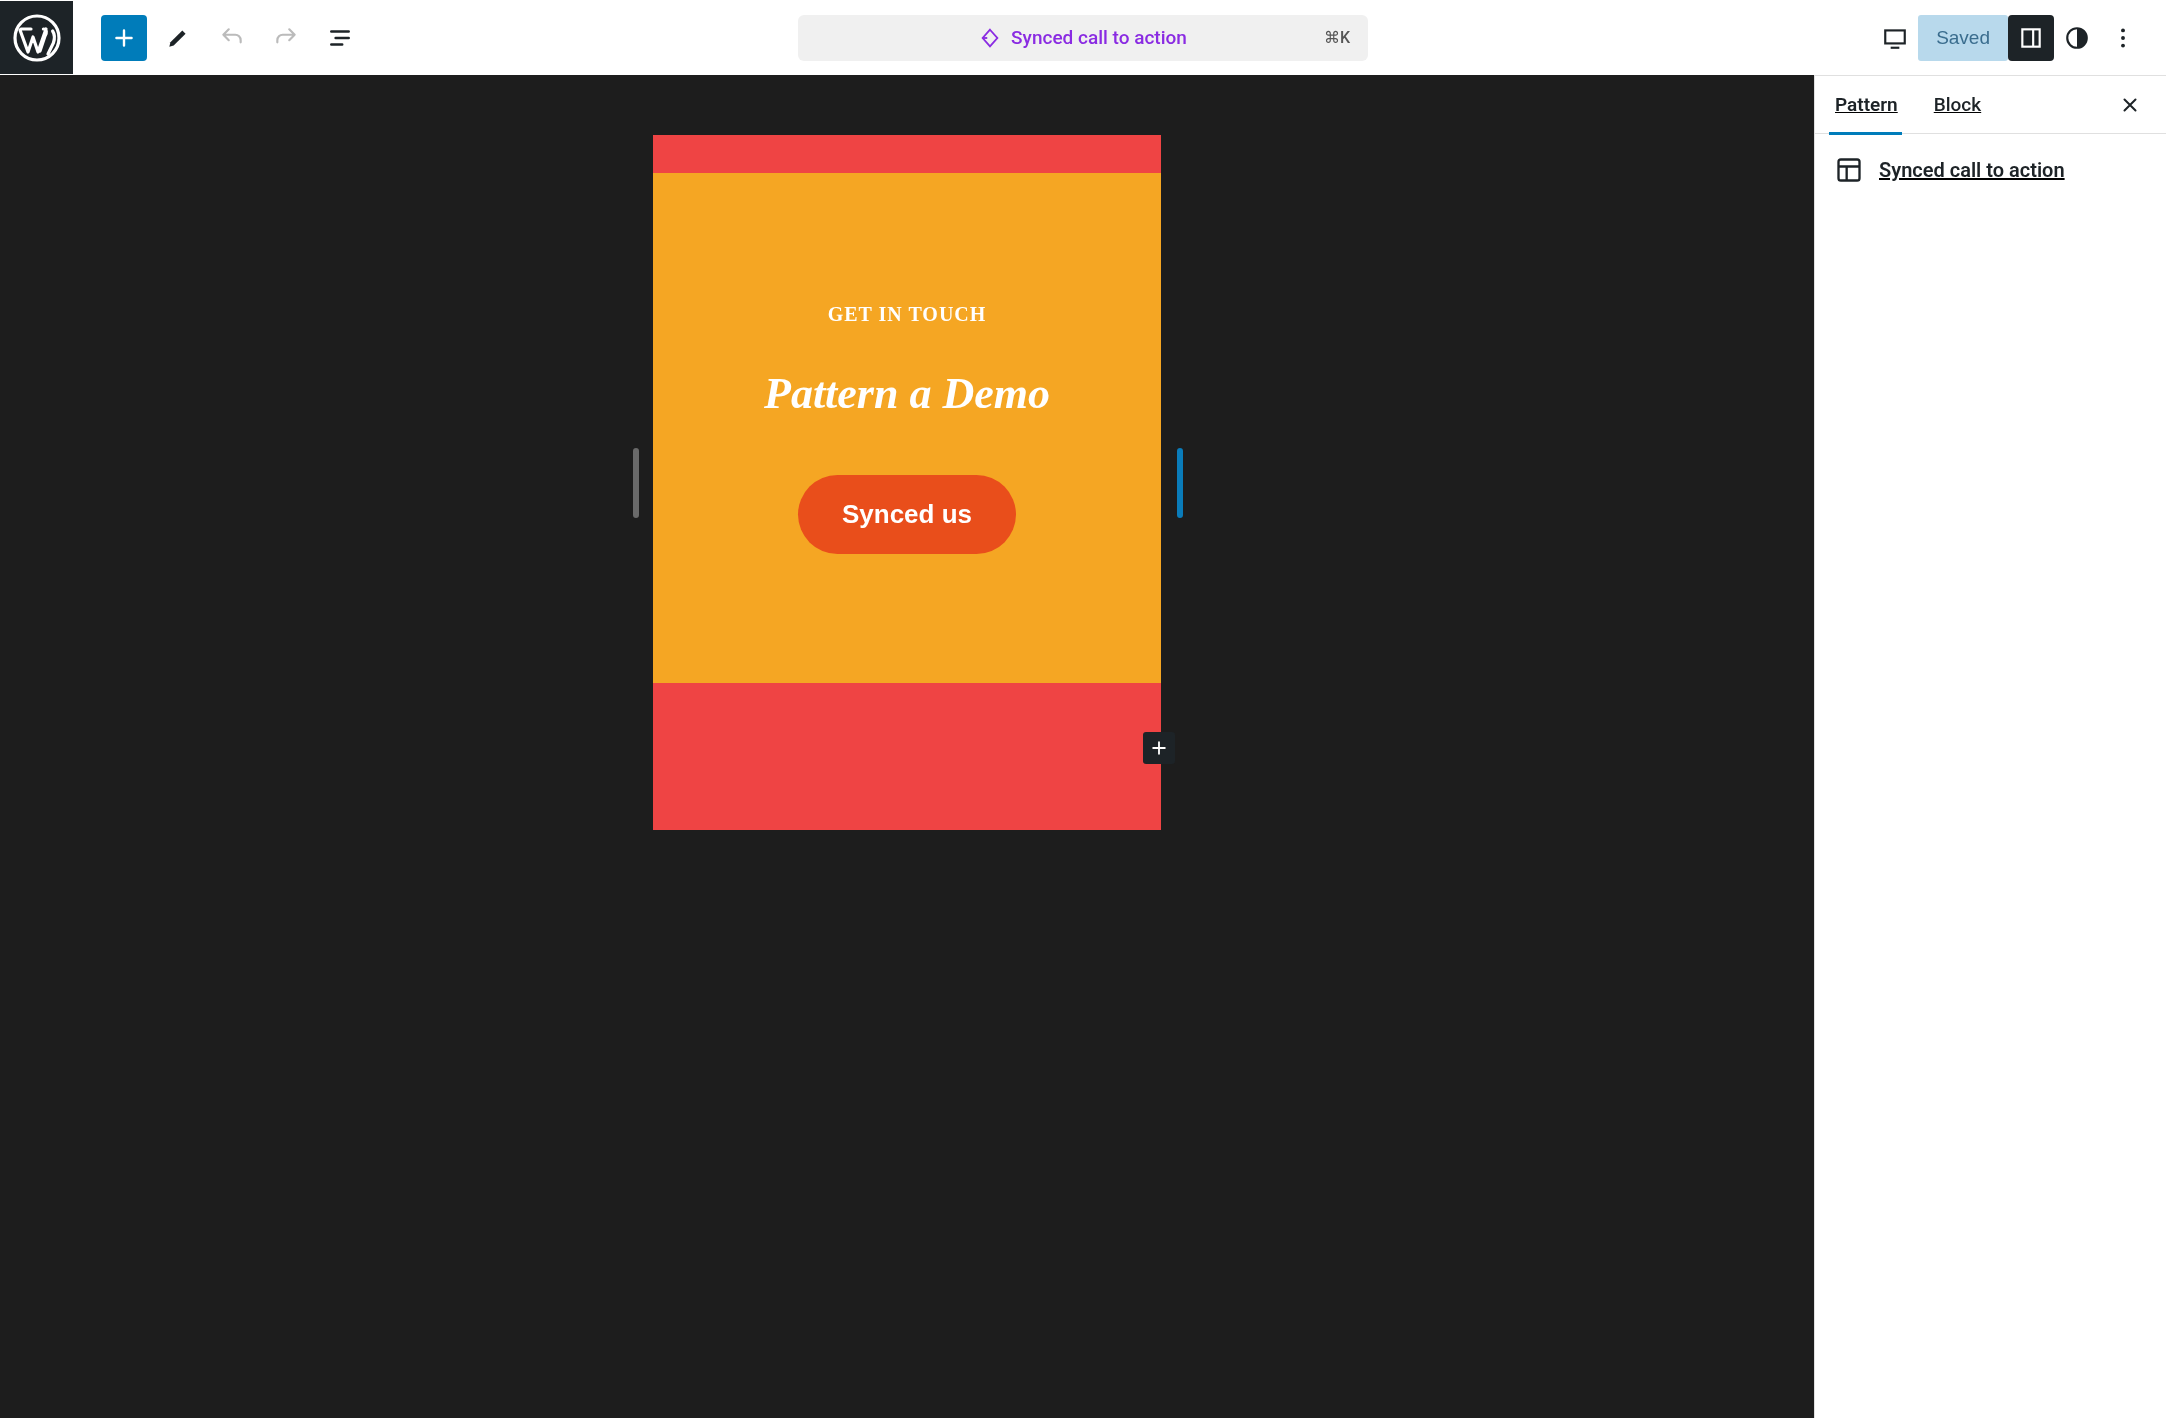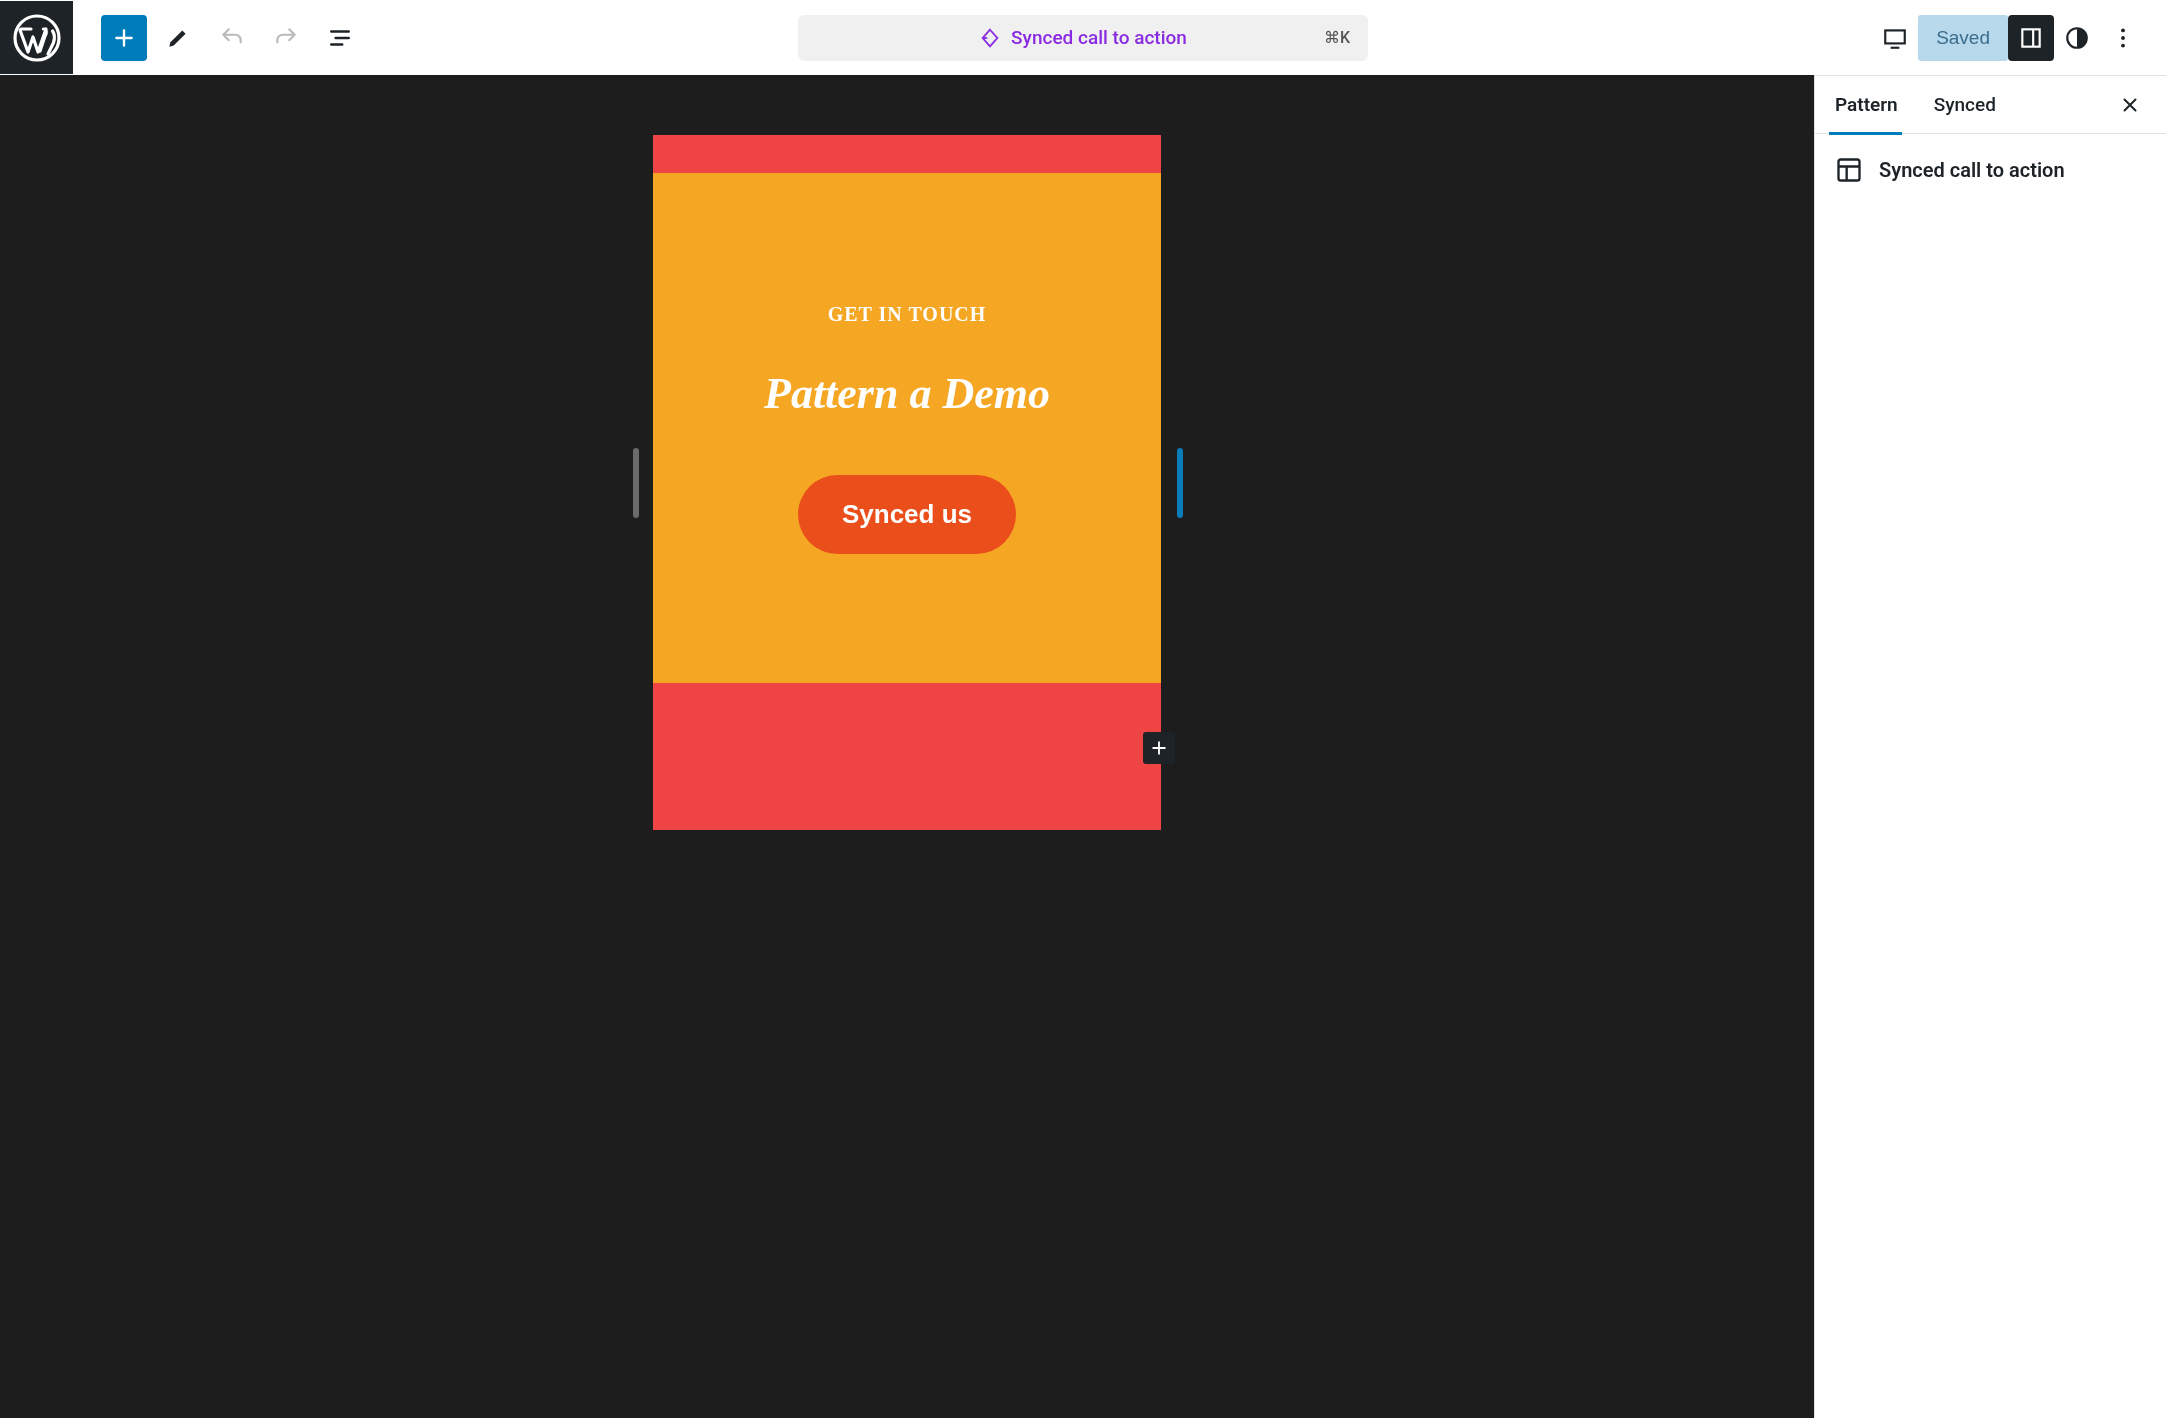--- a/index.html
+++ b/index.html
@@ -170,21 +170,21 @@
     cursor: pointer;
     border-radius: 3px;
   }
 
   
   .sidebar {
     width: 352px;
     border-left: 1px solid #e0e0e0;
     border-top: 1px solid #e0e0e0;
     background: #fff;
-    display: flex; flex-direction: column;
+    display: flex; flex-direction: column; text-decoration: underline;
   }
   .sidebar-tabs {
     display: flex;
     align-items: center;
     padding: 0 20px;
     border-bottom: 1px solid #e0e0e0;
     position: relative;
     height: 58px;
   }
   .sidebar-tab {
@@ -325,21 +325,21 @@
         <svg width="20" height="20" viewBox="0 0 24 24">
             <path d="M12 5v14M5 12h14" stroke="#fff" stroke-width="2.2" stroke-linecap="round"></path>
           </svg>
       </div>
     </div>
   </div>
 
   <div class="sidebar">
     <div class="sidebar-tabs">
       <div class="sidebar-tab active">Pattern</div>
-      <div class="sidebar-tab">Synced</div>
+      <div class="sidebar-tab">Block</div>
       <div class="sidebar-close">
         <svg width="22" height="22" viewBox="0 0 24 24">
             <path d="M6 6 L18 18 M18 6 L6 18" stroke="#1d2327" stroke-width="2.2" stroke-linecap="round"></path>
           </svg>
       </div>
     </div>
     <div class="sidebar-content">
       <div class="pattern-row">
         <svg width="28" height="28" viewBox="0 0 24 24">
           <rect x="3" y="3" width="18" height="18" rx="2" stroke="#1d2327" stroke-width="2" fill="none"></rect>

